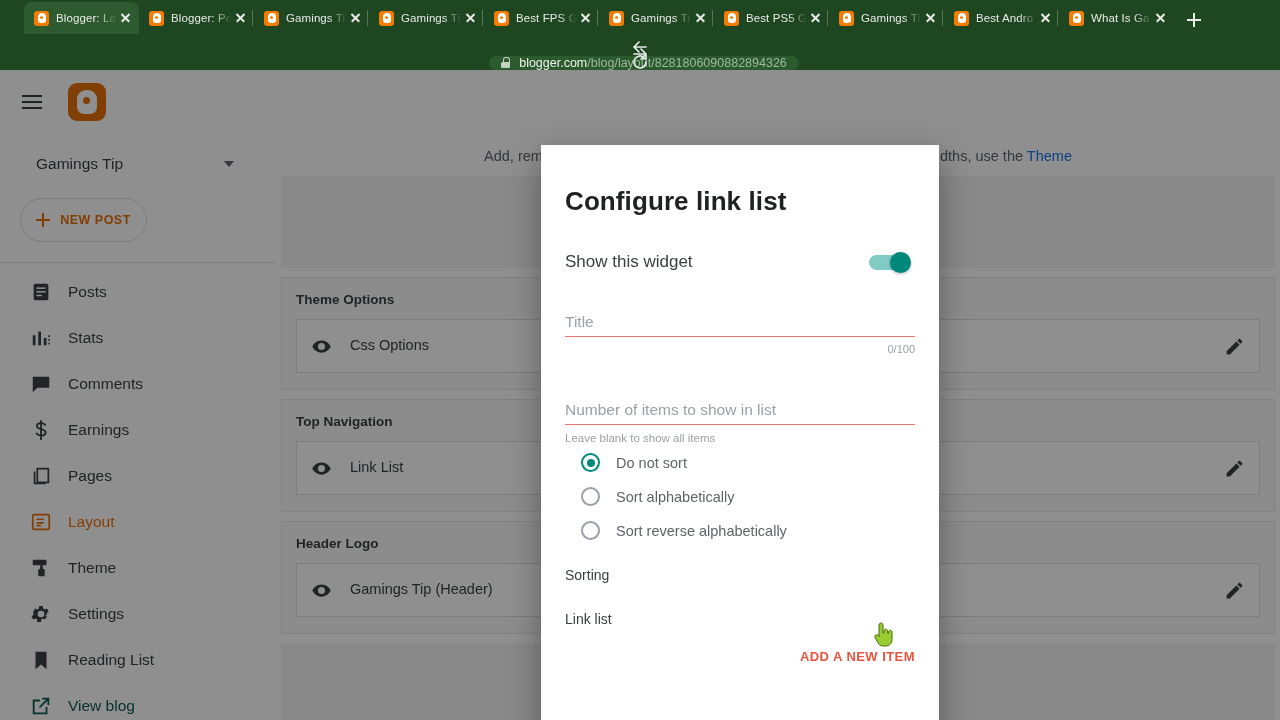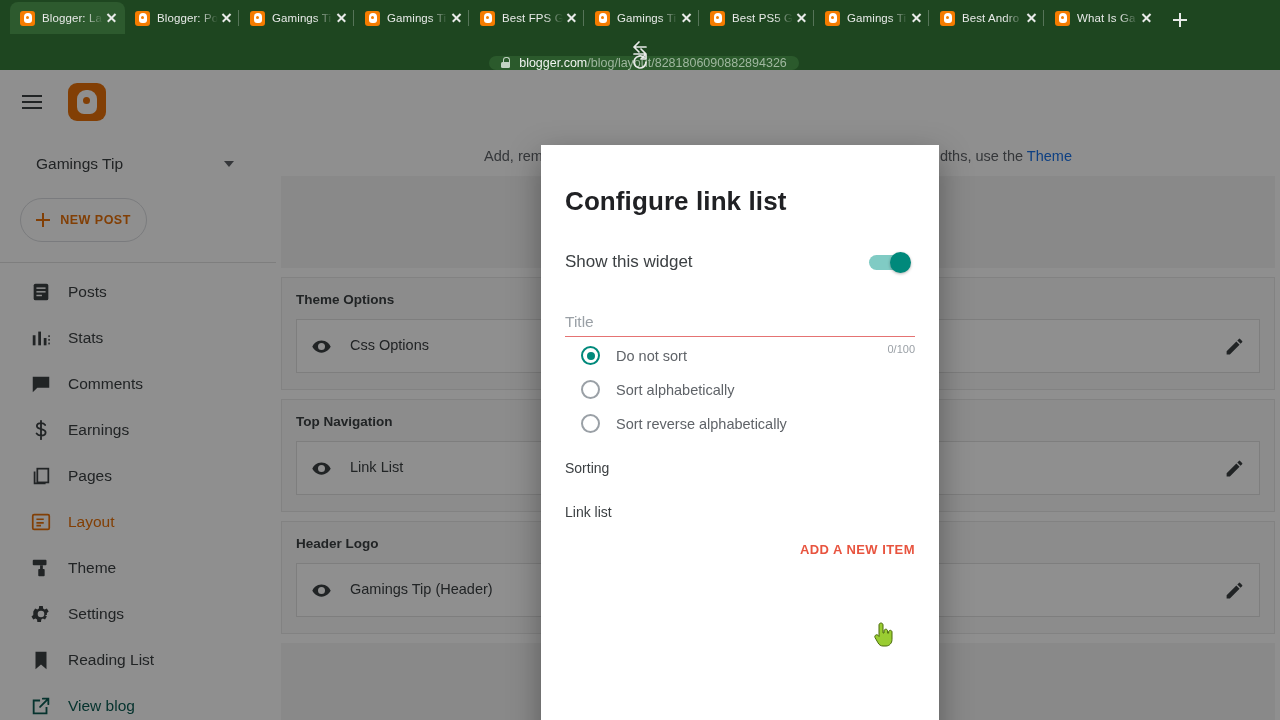--- a/index.html
+++ b/index.html
@@ -8,21 +8,21 @@
     overflow: hidden;
     font-family: "Liberation Sans", sans-serif;
     background: #fff;
   }
 
   
   #browser-chrome { width: 1280px; height: 70px; background: #1e4620; position: relative; }
 
   #tabstrip {
     height: 34px; display: flex; align-items: flex-end;
-    padding-left: 10px; background: #1e4620;
+    padding-left: 24px; background: #1e4620;
   }
   .tab {
     height: 32px; width: 115px; flex: 0 0 115px;
     display: flex; align-items: center;
     padding: 0 6px 0 10px;
     border-radius: 8px 8px 0 0;
     position: relative;
     color: #e8eae8;
   }
   .tab.active { background: #2d5a2e; }
@@ -523,20 +523,24 @@
         <span id="toggle-track"></span>
         <span id="toggle-thumb"></span>
       </span>
     </div>
 
     <div class="field">
       <input class="field-input" id="title-input" placeholder="Title" style="">
       <span class="field-counter">0/100</span>
     </div>
 
+    <div class="field" style="margin-top:58px">
+      <input class="field-input" id="count-input" placeholder="Number of items to show in list" style="">
+      <div class="field-helper">Leave blank to show all items</div>
+    </div>
 
     <div id="sorting-options">
         <div class="radio-row">
           <span class="radio checked"></span>
           <span class="radio-label">Do not sort</span>
         </div>
         <div class="radio-row">
           <span class="radio"></span>
           <span class="radio-label">Sort alphabetically</span>
         </div>

